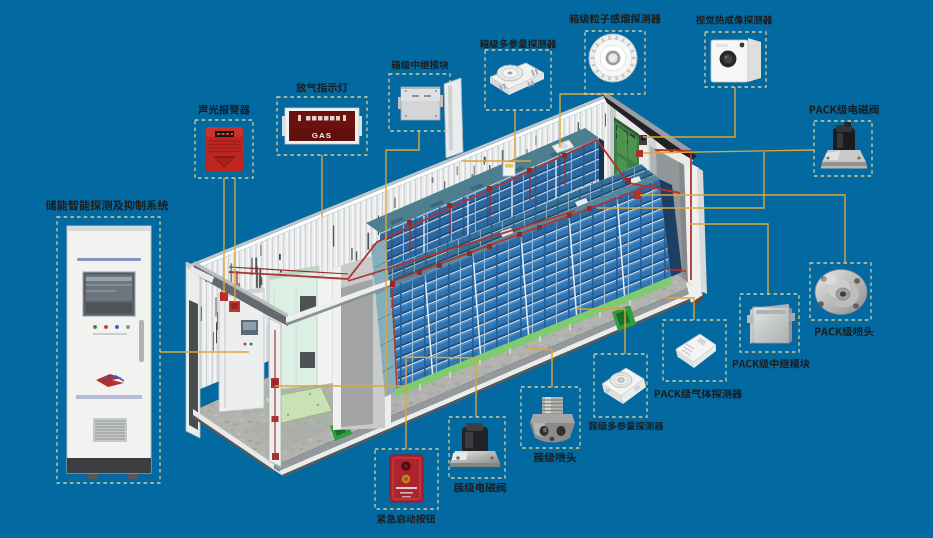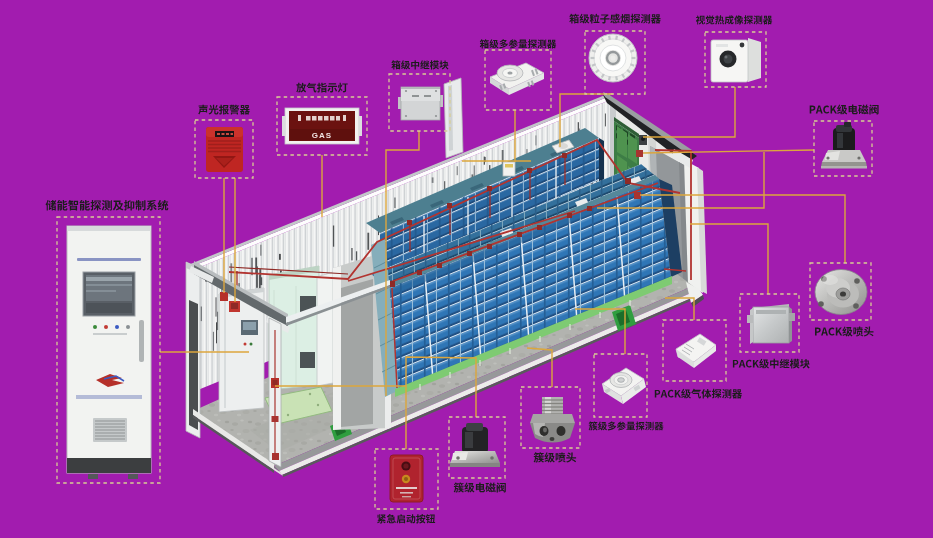--- a/index.html
+++ b/index.html
@@ -1,16 +1,16 @@
 <!DOCTYPE html>
 <html><head>
 <meta charset="utf-8">
 <style>
 html,body{margin:0;padding:0;background:#ffffff;font-family:"Liberation Sans",sans-serif;}
-#stage{position:relative;width:933px;height:538px;overflow:hidden;background:#a21caf;}
+#stage{position:relative;width:933px;height:538px;overflow:hidden;background:#0369a1;}
 </style>
 </head>
 <body>
 <div id="stage">
 <svg width="933" height="538" viewBox="0 0 933 538">
 <defs>
 <pattern id="ribs" width="5.5" height="12" patternUnits="userSpaceOnUse">
   <rect width="5.5" height="12" fill="#f5f6f5"></rect>
   <rect x="2.4" width="1.1" height="12" fill="#c0c4c8"></rect>
   <rect x="4.3" width="1.2" height="12" fill="#e4e6e7"></rect>

